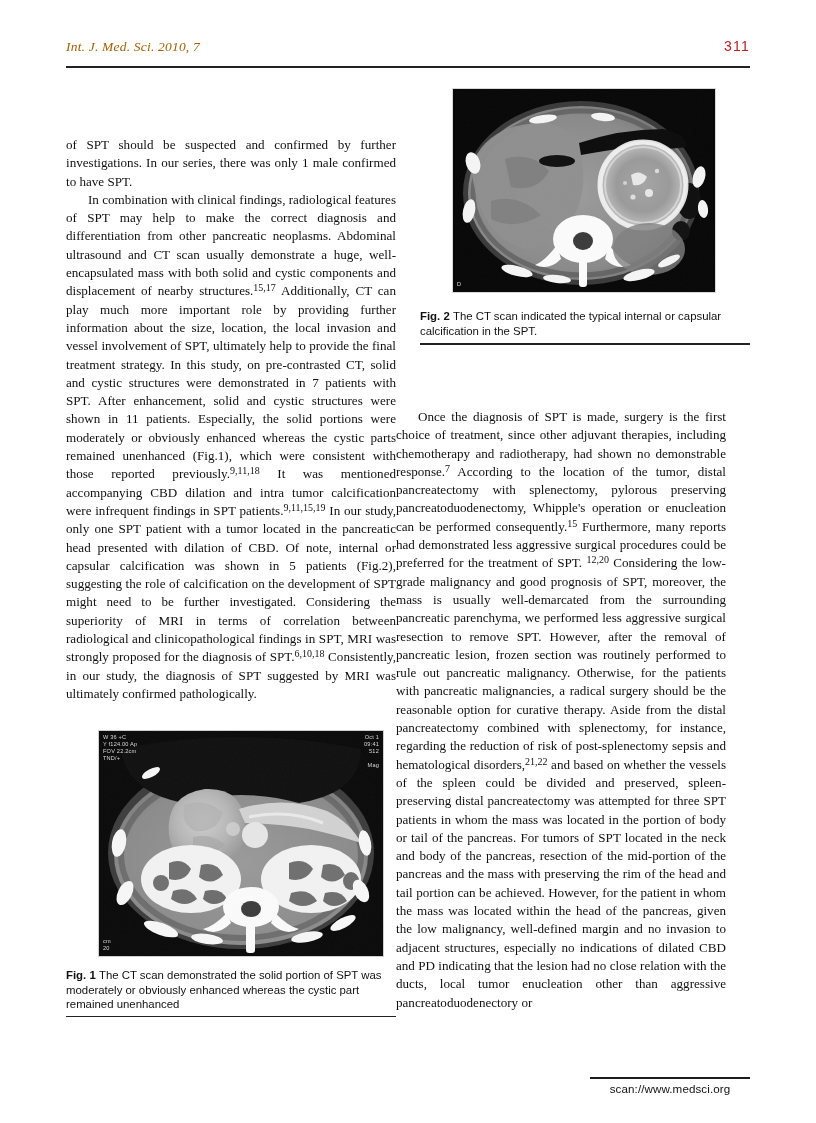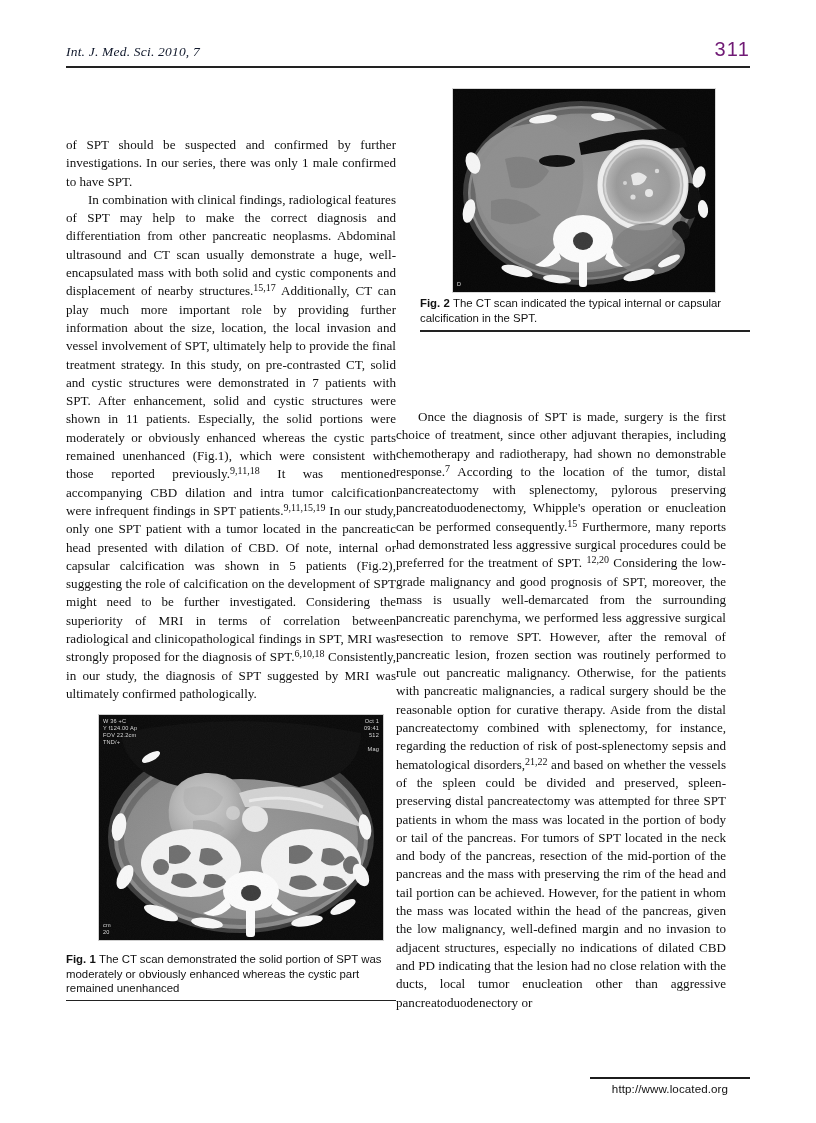--- a/index.html
+++ b/index.html
@@ -31,27 +31,27 @@
     height: 22px;
     display: flex;
     align-items: baseline;
     justify-content: space-between;
   }
   .runhead-journal {
     font-family: "Liberation Serif", serif;
     font-style: italic;
     font-size: 13.5px;
     letter-spacing: 0.2px;
-    color: #0f172a;
+    color: #a16207;
   }
   .runhead-page {
     font-family: "Liberation Sans", sans-serif;
-    font-size: 20px;
+    font-size: 14px;
     letter-spacing: 1.2px;
-    color: #701a75;
+    color: #b91c1c;
   }
   .runhead-rule {
     position: absolute;
     left: 66px;
     top: 66px;
     width: 684px;
     height: 2px;
     background: #222222;
   }
 
@@ -107,27 +107,27 @@
   }
   #figure-2 .ct-frame {
     width: 262px;
     height: 203px;
     margin-left: 32px;
     background: #0b0b0b;
     border: 1px solid #d8d8d8;
     position: relative;
     overflow: hidden;
   }
-  #figure-2 .fig-caption { margin-top: 3px; }
+  #figure-2 .fig-caption { margin-top: 16px; }
   #figure-2 .caption-rule { margin-top: 5px; }
 
   
   #figure-1 {
     left: 66px;
-    top: 714px;
+    top: 730px;
     width: 330px;
   }
   #figure-1 .ct-frame {
     width: 284px;
     height: 225px;
     margin-left: 32px;
     background: #0d0d0d;
     border: 1px solid #cfcfcf;
     position: relative;
     overflow: hidden;
@@ -371,16 +371,16 @@
     </div>
     <p class="fig-caption">
       <b>Fig. 1 </b>
       <span>The CT scan demonstrated the solid portion of SPT was moderately or obviously enhanced whereas the cystic part remained unenhanced</span>
     </p>
     <div class="caption-rule"></div>
   </div>
 
   <div class="footer">
     <div class="footer-rule"></div>
-    <div class="footer-url">http://www.located.org</div>
+    <div class="footer-url">scan://www.medsci.org</div>
   </div>
 
 </div>
 
 </body></html>

